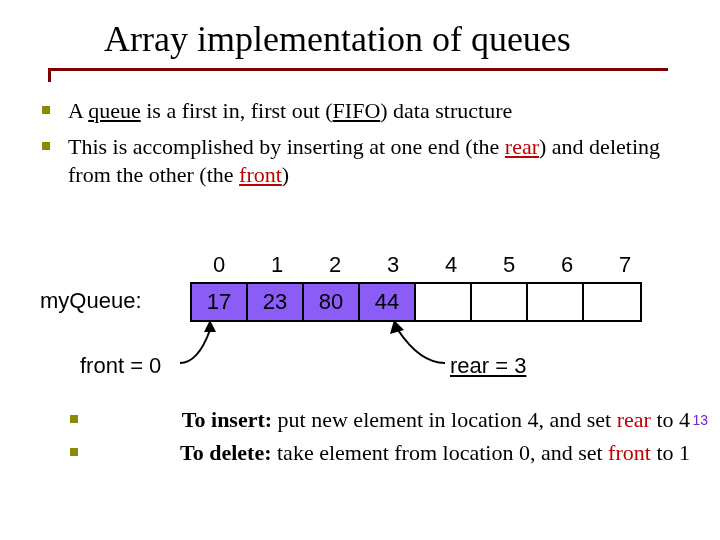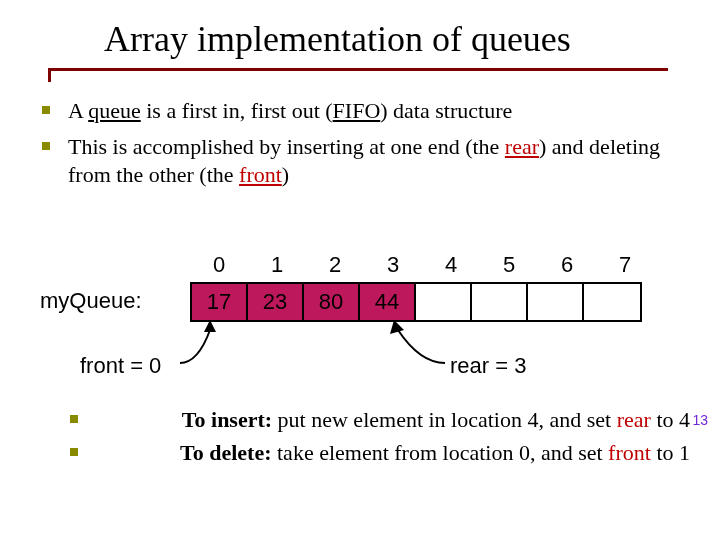--- a/index.html
+++ b/index.html
@@ -128,32 +128,33 @@
     width: 56px;
     height: 36px;
     border-right: 2px solid #000;
     display: flex;
     align-items: center;
     justify-content: center;
     font-size: 22px;
     box-sizing: border-box;
   }
   .cell:last-child { border-right: none; }
-  .filled { background: #be185d; }
+  .filled { background: #8b5cf6; }
   .front-label {
     position: absolute;
     top: 105px;
     left: 80px;
     font-size: 22px;
   }
   .rear-label {
     position: absolute;
     top: 105px;
     left: 450px;
     font-size: 22px;
+    text-decoration: underline;
   }
   .pagenum {
     position: absolute;
     right: 12px;
     bottom: 8px;
     font-size: 14px;
     color: #6d28d9;
     font-family: Arial, sans-serif;
   }
   svg.arrow {

